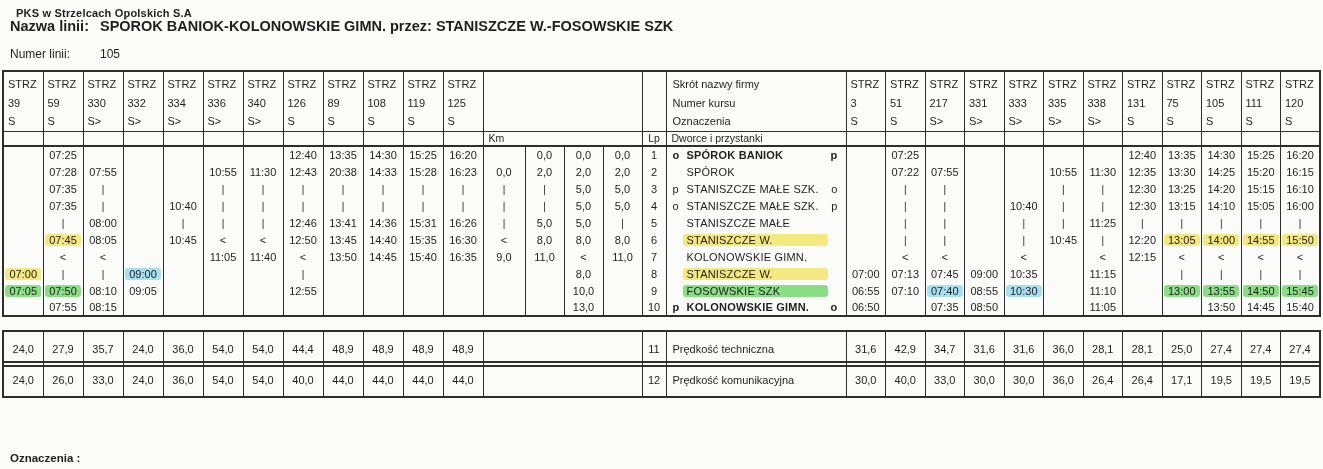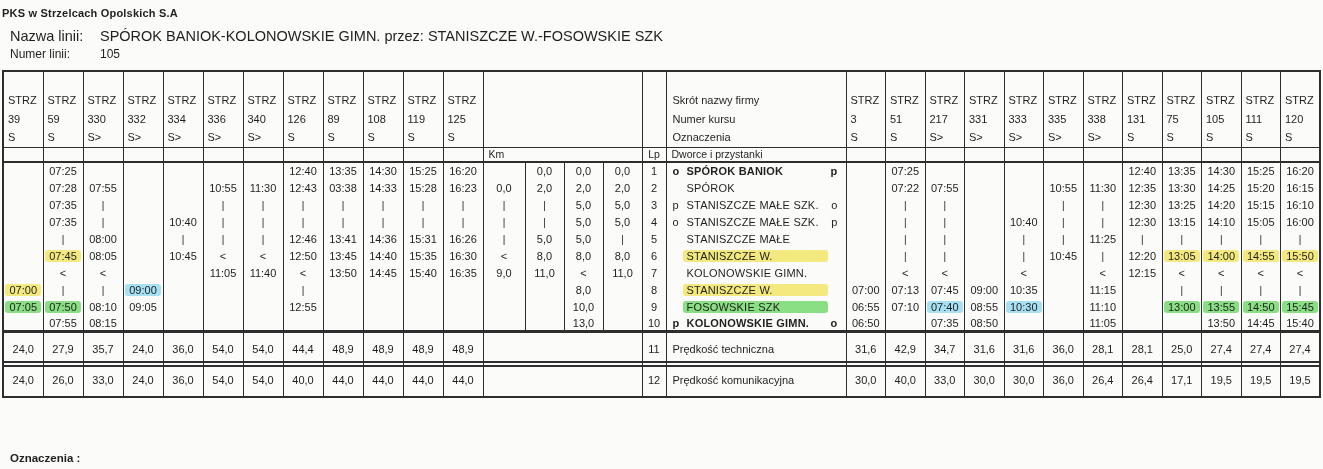--- a/index.html
+++ b/index.html
@@ -7,35 +7,35 @@
     --hl-y:#f3e97f; --hl-g:#8ade84; --hl-b:#a6e0f2;
   }
   *{box-sizing:border-box; margin:0; padding:0;}
   html,body{background:#ffffff;}
   #page{
     position:relative; width:1323px; height:469px; overflow:hidden;
     background:var(--paper); color:var(--ink);
     font-family:"Liberation Sans", sans-serif;
   }
   
-  .company{position:absolute; left:2px; top:7px; font-size:11px; font-weight:bold; letter-spacing:.2px;}
-  .line-row{position:absolute; left:10px; top:28px; font-size:14.5px; font-weight:normal; white-space:nowrap;}
+  .company{position:absolute; left:16px; top:7px; font-size:11px; font-weight:bold; letter-spacing:.2px;}
+  .line-row{position:absolute; left:10px; top:18px; font-size:14.5px; font-weight:bold; white-space:nowrap;}
   .line-row .lbl{display:inline-block; width:90px;}
   .num-row{position:absolute; left:10px; top:47px; font-size:12px; white-space:nowrap;}
   .num-row .lbl{display:inline-block; width:90px;}
   
   table{border-collapse:collapse; table-layout:fixed;}
   #main-table{position:absolute; left:2px; top:70px; width:1319px; border:2px solid var(--border);}
   #speed-1,#speed-2{position:absolute; left:2px; width:1319px; border:2px solid var(--border);}
   #speed-1{top:330px;} #speed-2{top:361px;}
   td{
     border-left:1px solid var(--border); border-right:1px solid var(--border);
     font-size:11px; white-space:nowrap; overflow:hidden; padding:0;
   }
-  tr.hdr td{height:60px; vertical-align:top; padding:19px 0 0 4px; line-height:18.5px; border-bottom:1px solid var(--border); font-size:11px;}
+  tr.hdr td{height:60px; vertical-align:top; padding:3px 0 0 4px; line-height:18.5px; border-bottom:1px solid var(--border); font-size:11px;}
   tr.sub td{height:15px; border-bottom:2px solid var(--border); font-size:10.5px; vertical-align:middle;}
   tr.sub td.tl{padding-left:5px; text-align:left;}
   tr.sub td.ctr{text-align:center;}
   tr.data td{height:17px; text-align:center; vertical-align:middle;}
   tr.data td.st, td.st{text-align:left;}
   tr.spd td{height:35px; vertical-align:middle; text-align:center;}
   tr.spd td.lbl-cell{text-align:left; padding-left:6px; font-size:11px;}
   tr.spd td.lp{}
   .stwrap{display:flex; align-items:center; width:100%; padding:0 8px 0 6px; letter-spacing:.2px;}
   .stwrap .mk{width:14px; flex:none;}
@@ -295,21 +295,21 @@
         </tr>
         <tr class="data">
           <td></td>
           <td><span>07:28</span></td>
           <td><span>07:55</span></td>
           <td></td>
           <td></td>
           <td><span>10:55</span></td>
           <td><span>11:30</span></td>
           <td><span>12:43</span></td>
-          <td><span>03:38</span></td>
+          <td><span>20:38</span></td>
           <td><span>14:33</span></td>
           <td><span>15:28</span></td>
           <td><span>16:23</span></td>
           <td><span>0,0</span></td>
           <td><span>2,0</span></td>
           <td><span>2,0</span></td>
           <td><span>2,0</span></td>
           <td>2</td>
           <td class="st">
             <div class="stwrap">

